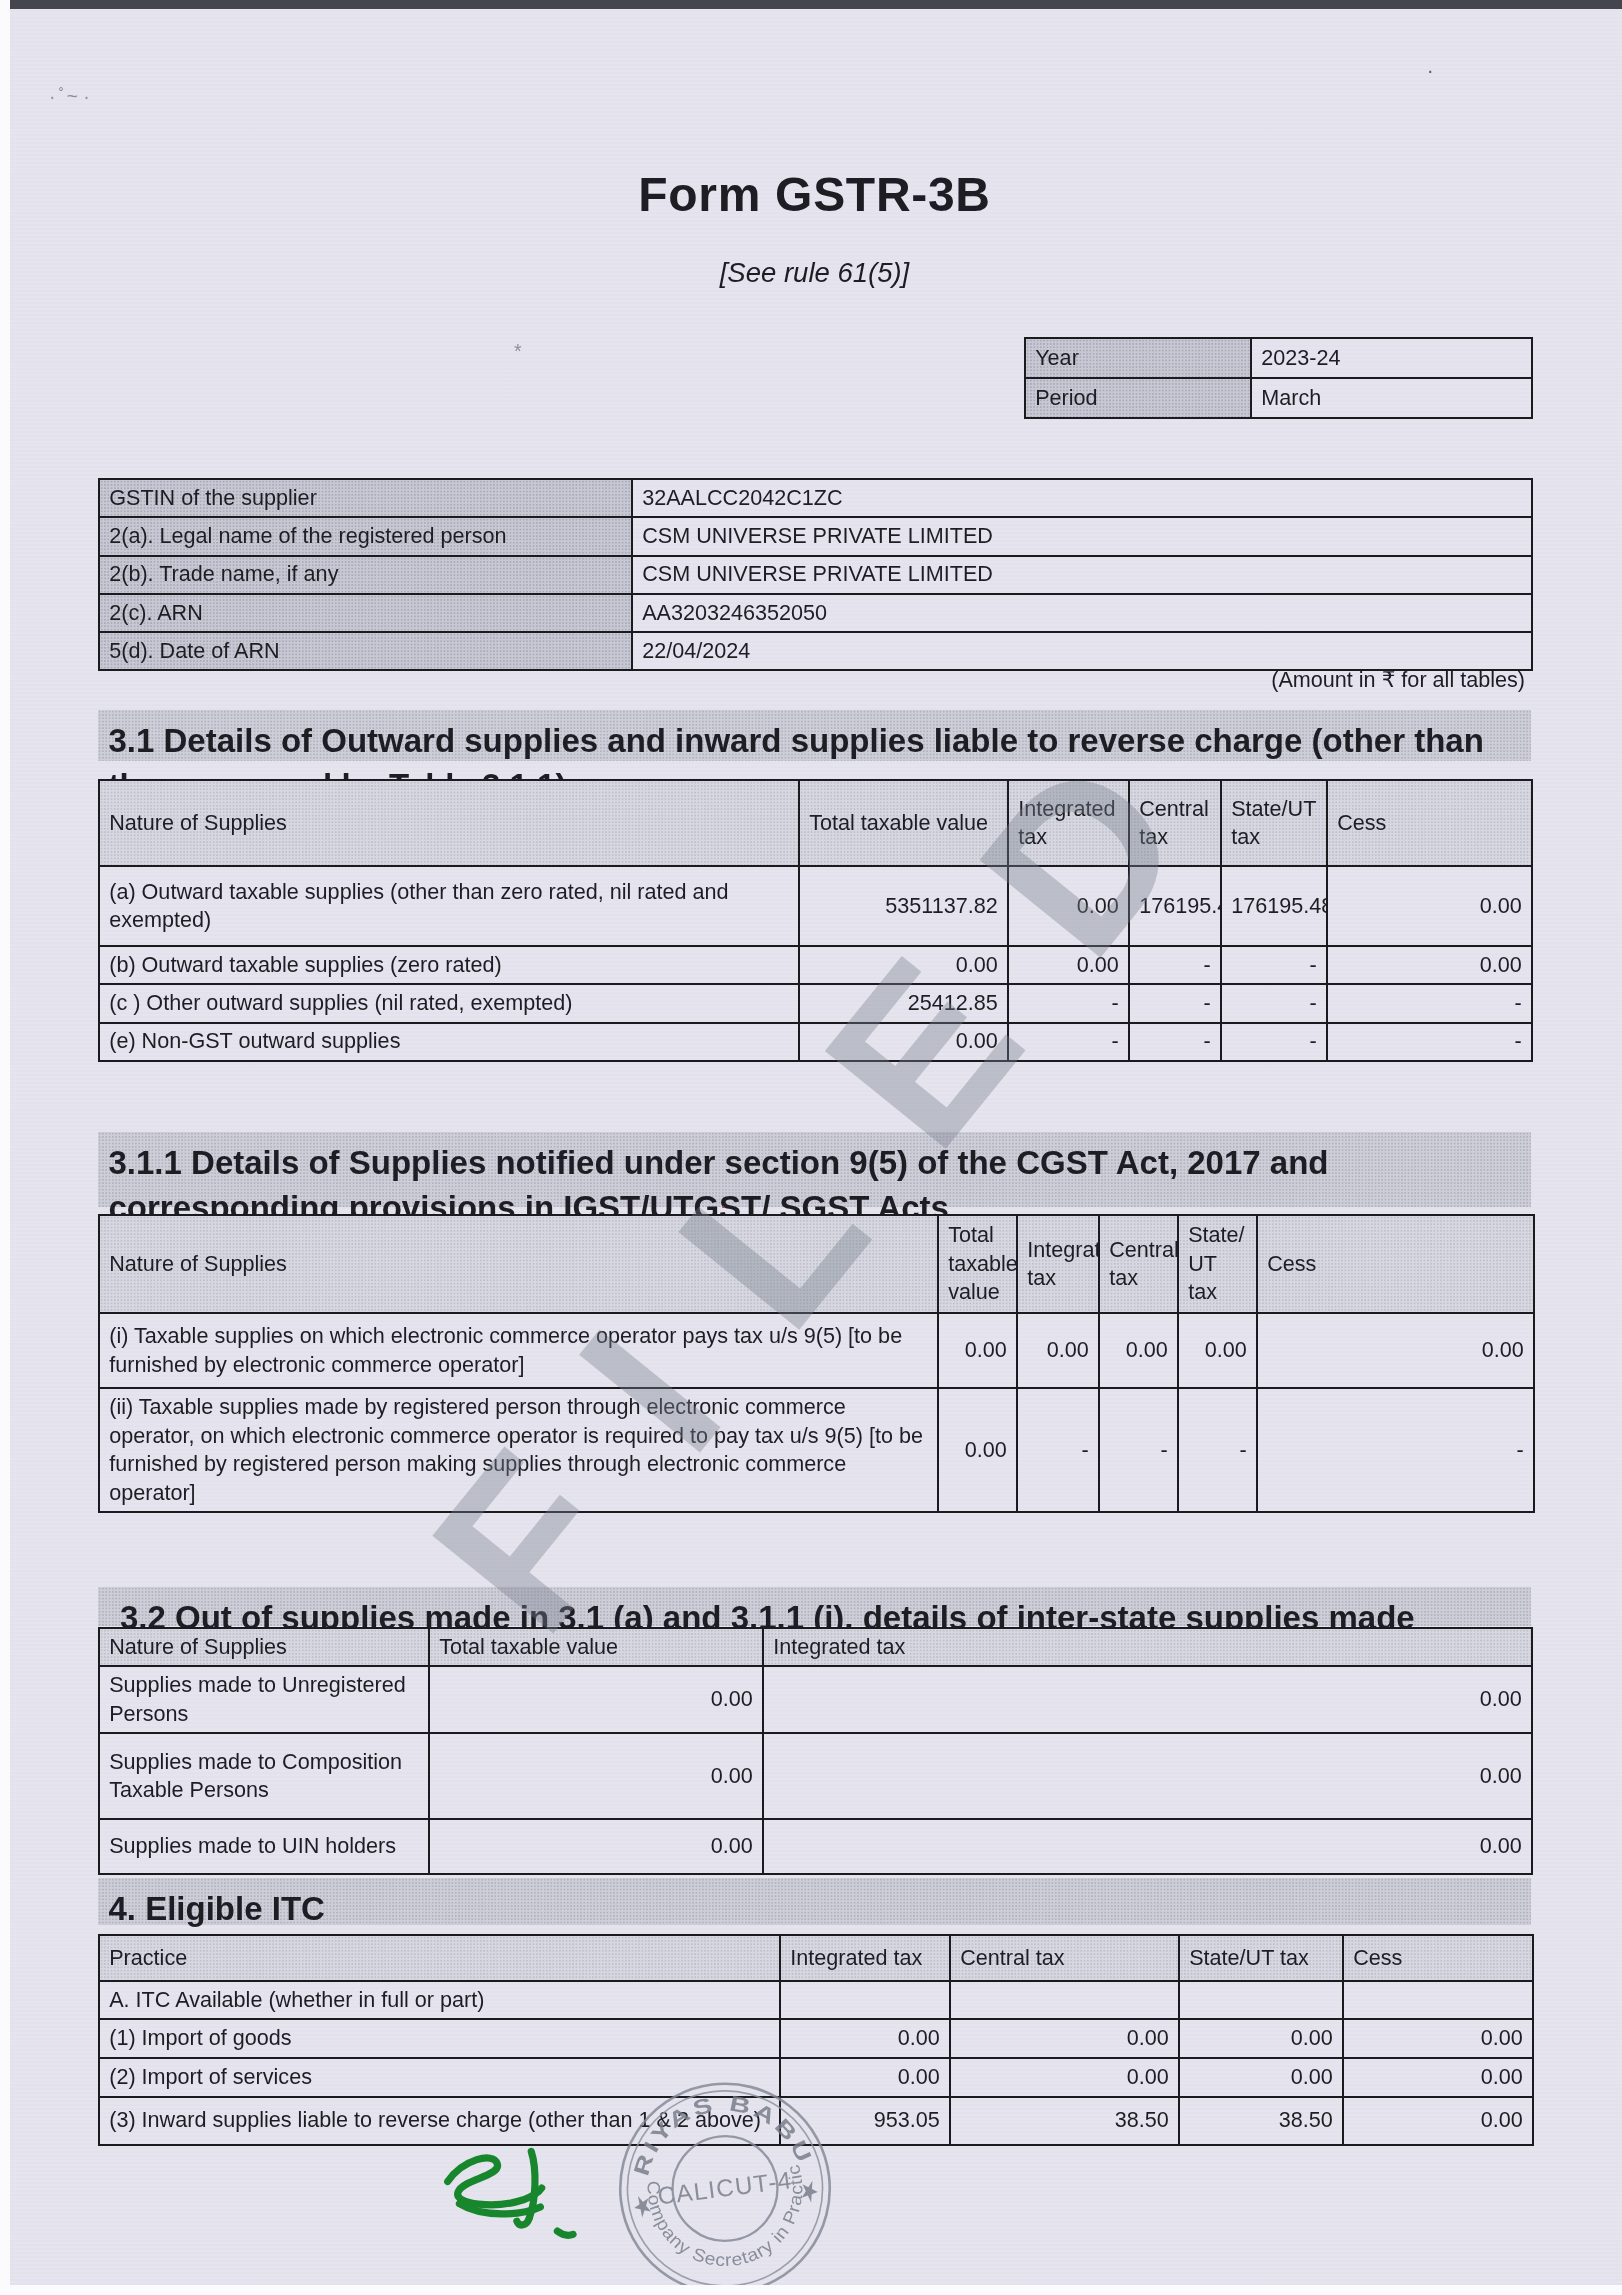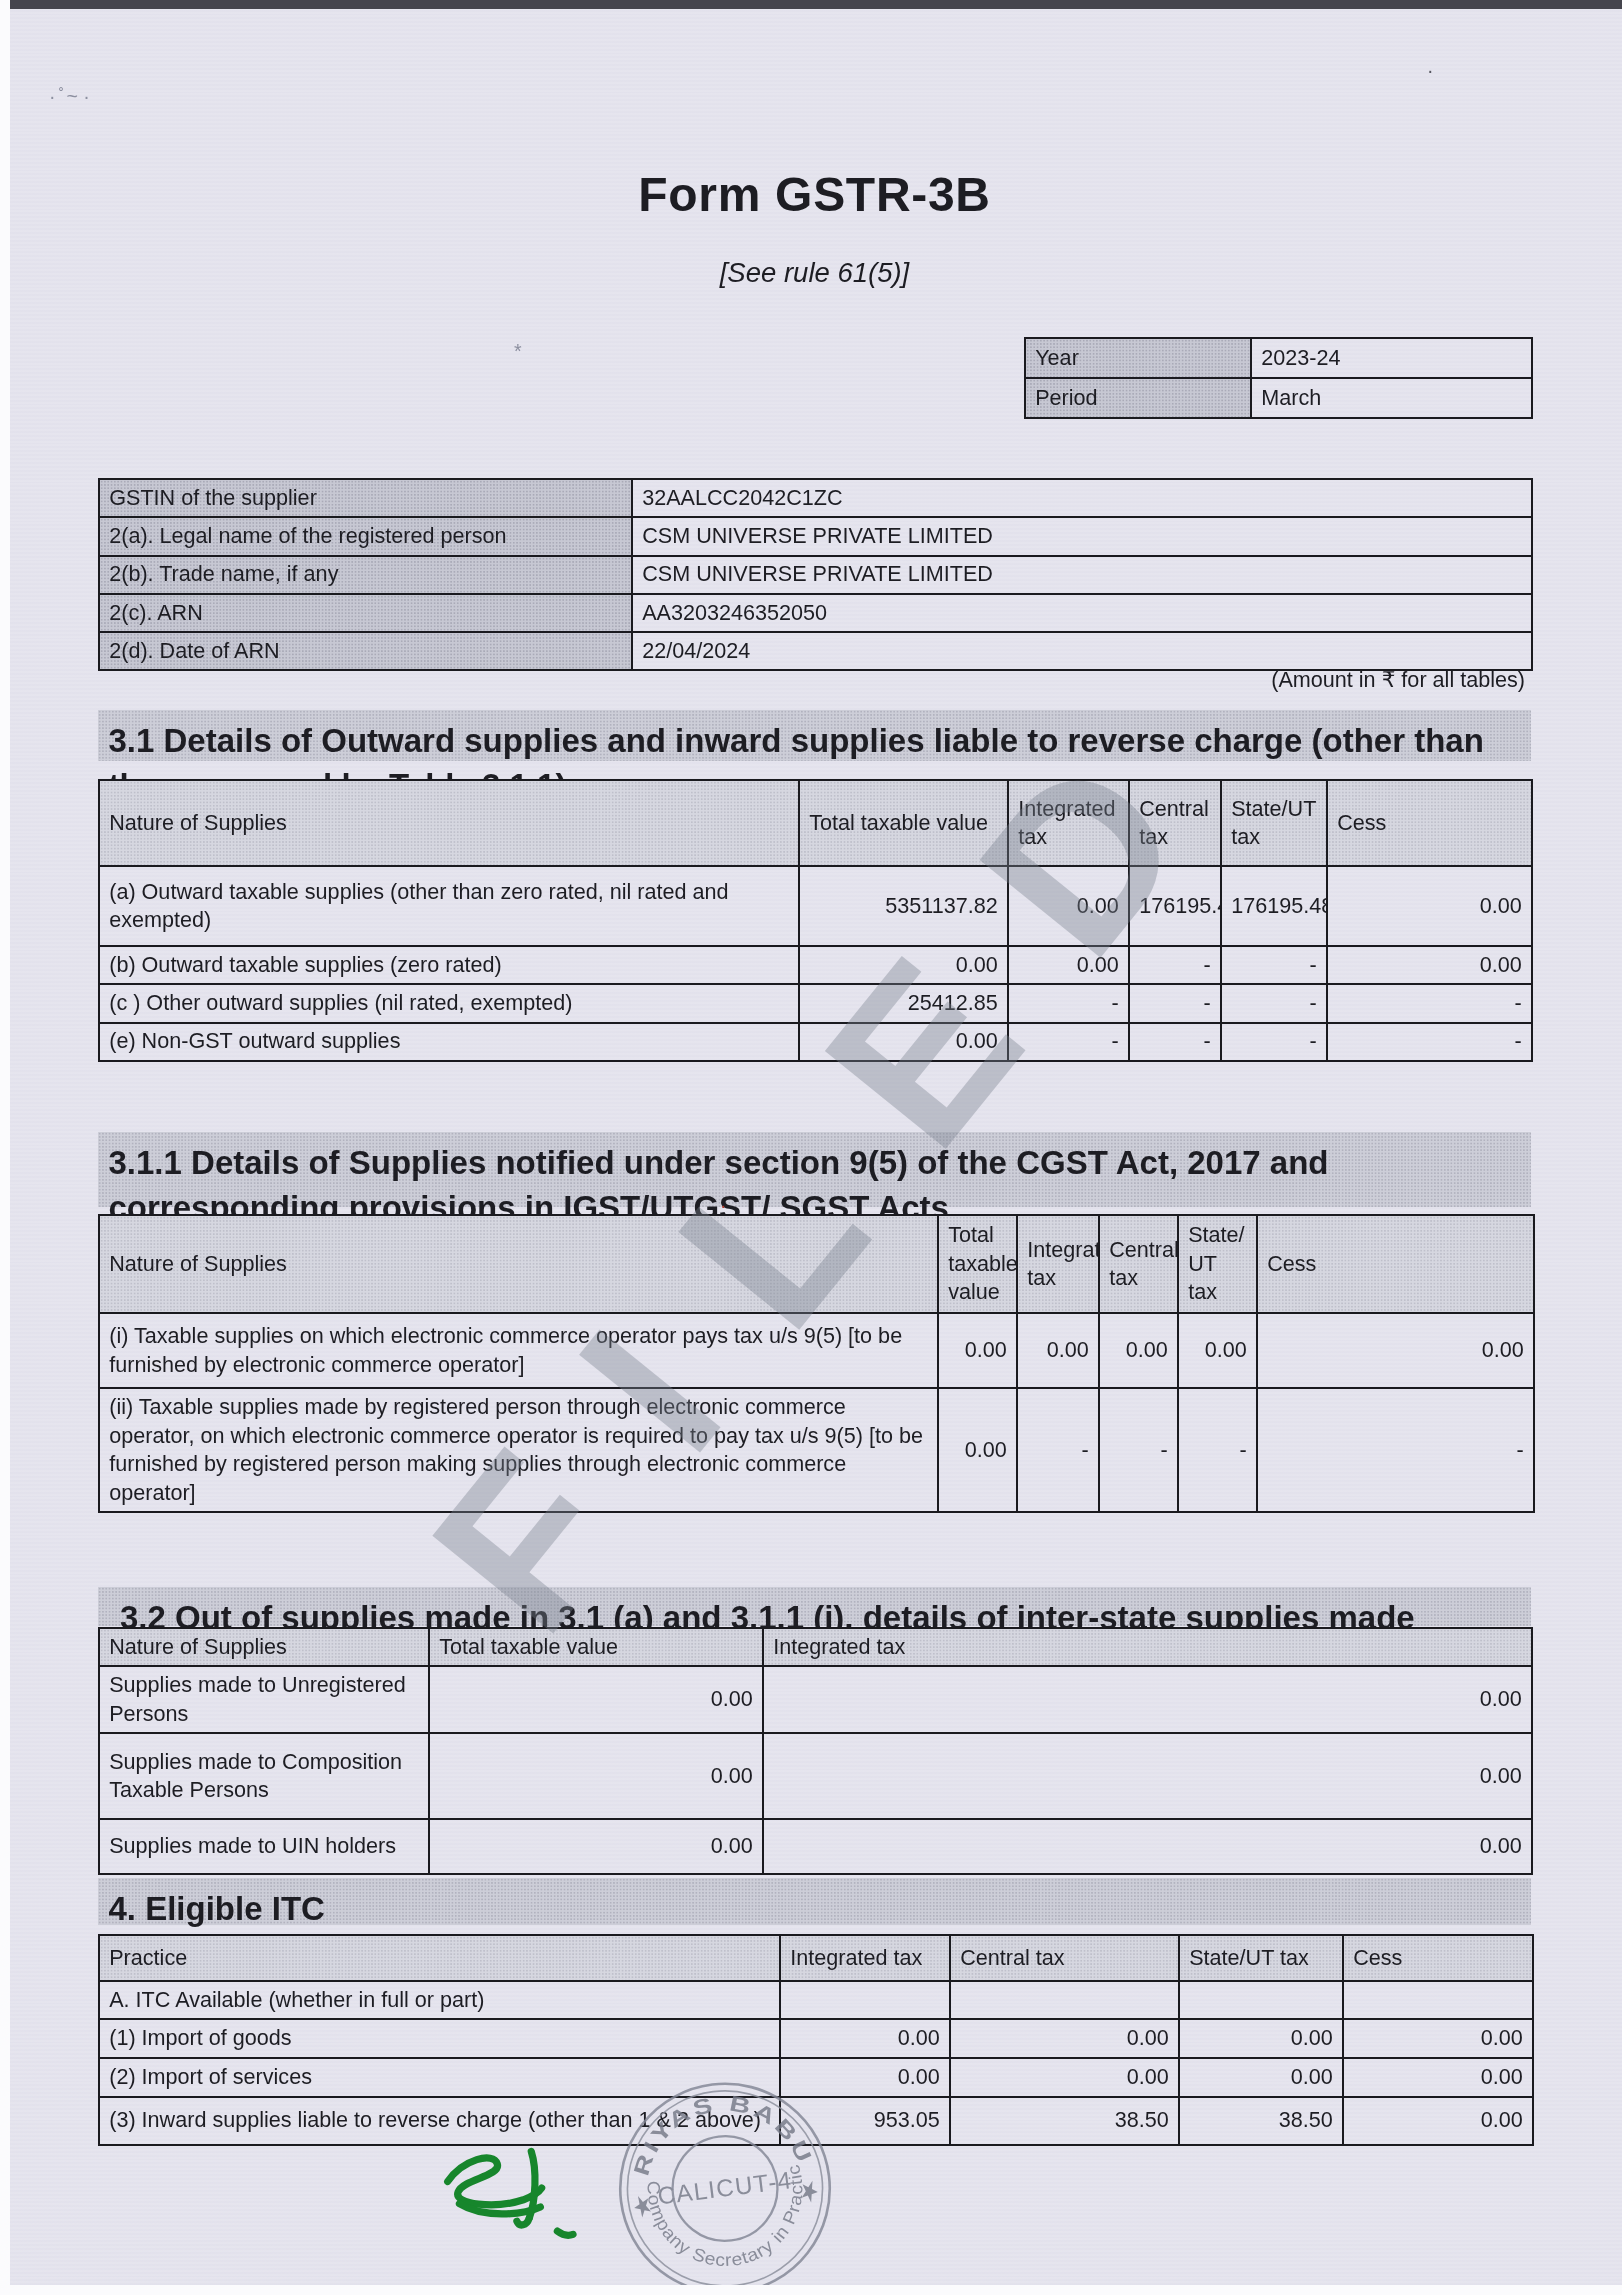--- a/index.html
+++ b/index.html
@@ -99,21 +99,21 @@
     </tr>
     <tr style="height:35px">
       <td class="lblshade">2(b). Trade name, if any</td>
       <td>CSM UNIVERSE PRIVATE LIMITED</td>
     </tr>
     <tr style="height:35px">
       <td class="lblshade">2(c). ARN</td>
       <td>AA3203246352050</td>
     </tr>
     <tr style="height:35px">
-      <td class="lblshade">2(d). Date of ARN</td>
+      <td class="lblshade">5(d). Date of ARN</td>
       <td>22/04/2024</td>
     </tr>
   </tbody>
     </table>
 
   <div class="amount-note">(Amount in ₹ for all tables)</div>
 
   <div class="band dots" style="top:710px;height:51px;">3.1 Details of Outward supplies and inward supplies liable to reverse charge (other than those covered by Table 3.1.1)</div>
   <table class="frm" style="left:98px;top:779px;width:1433px;">
     <colgroup>

